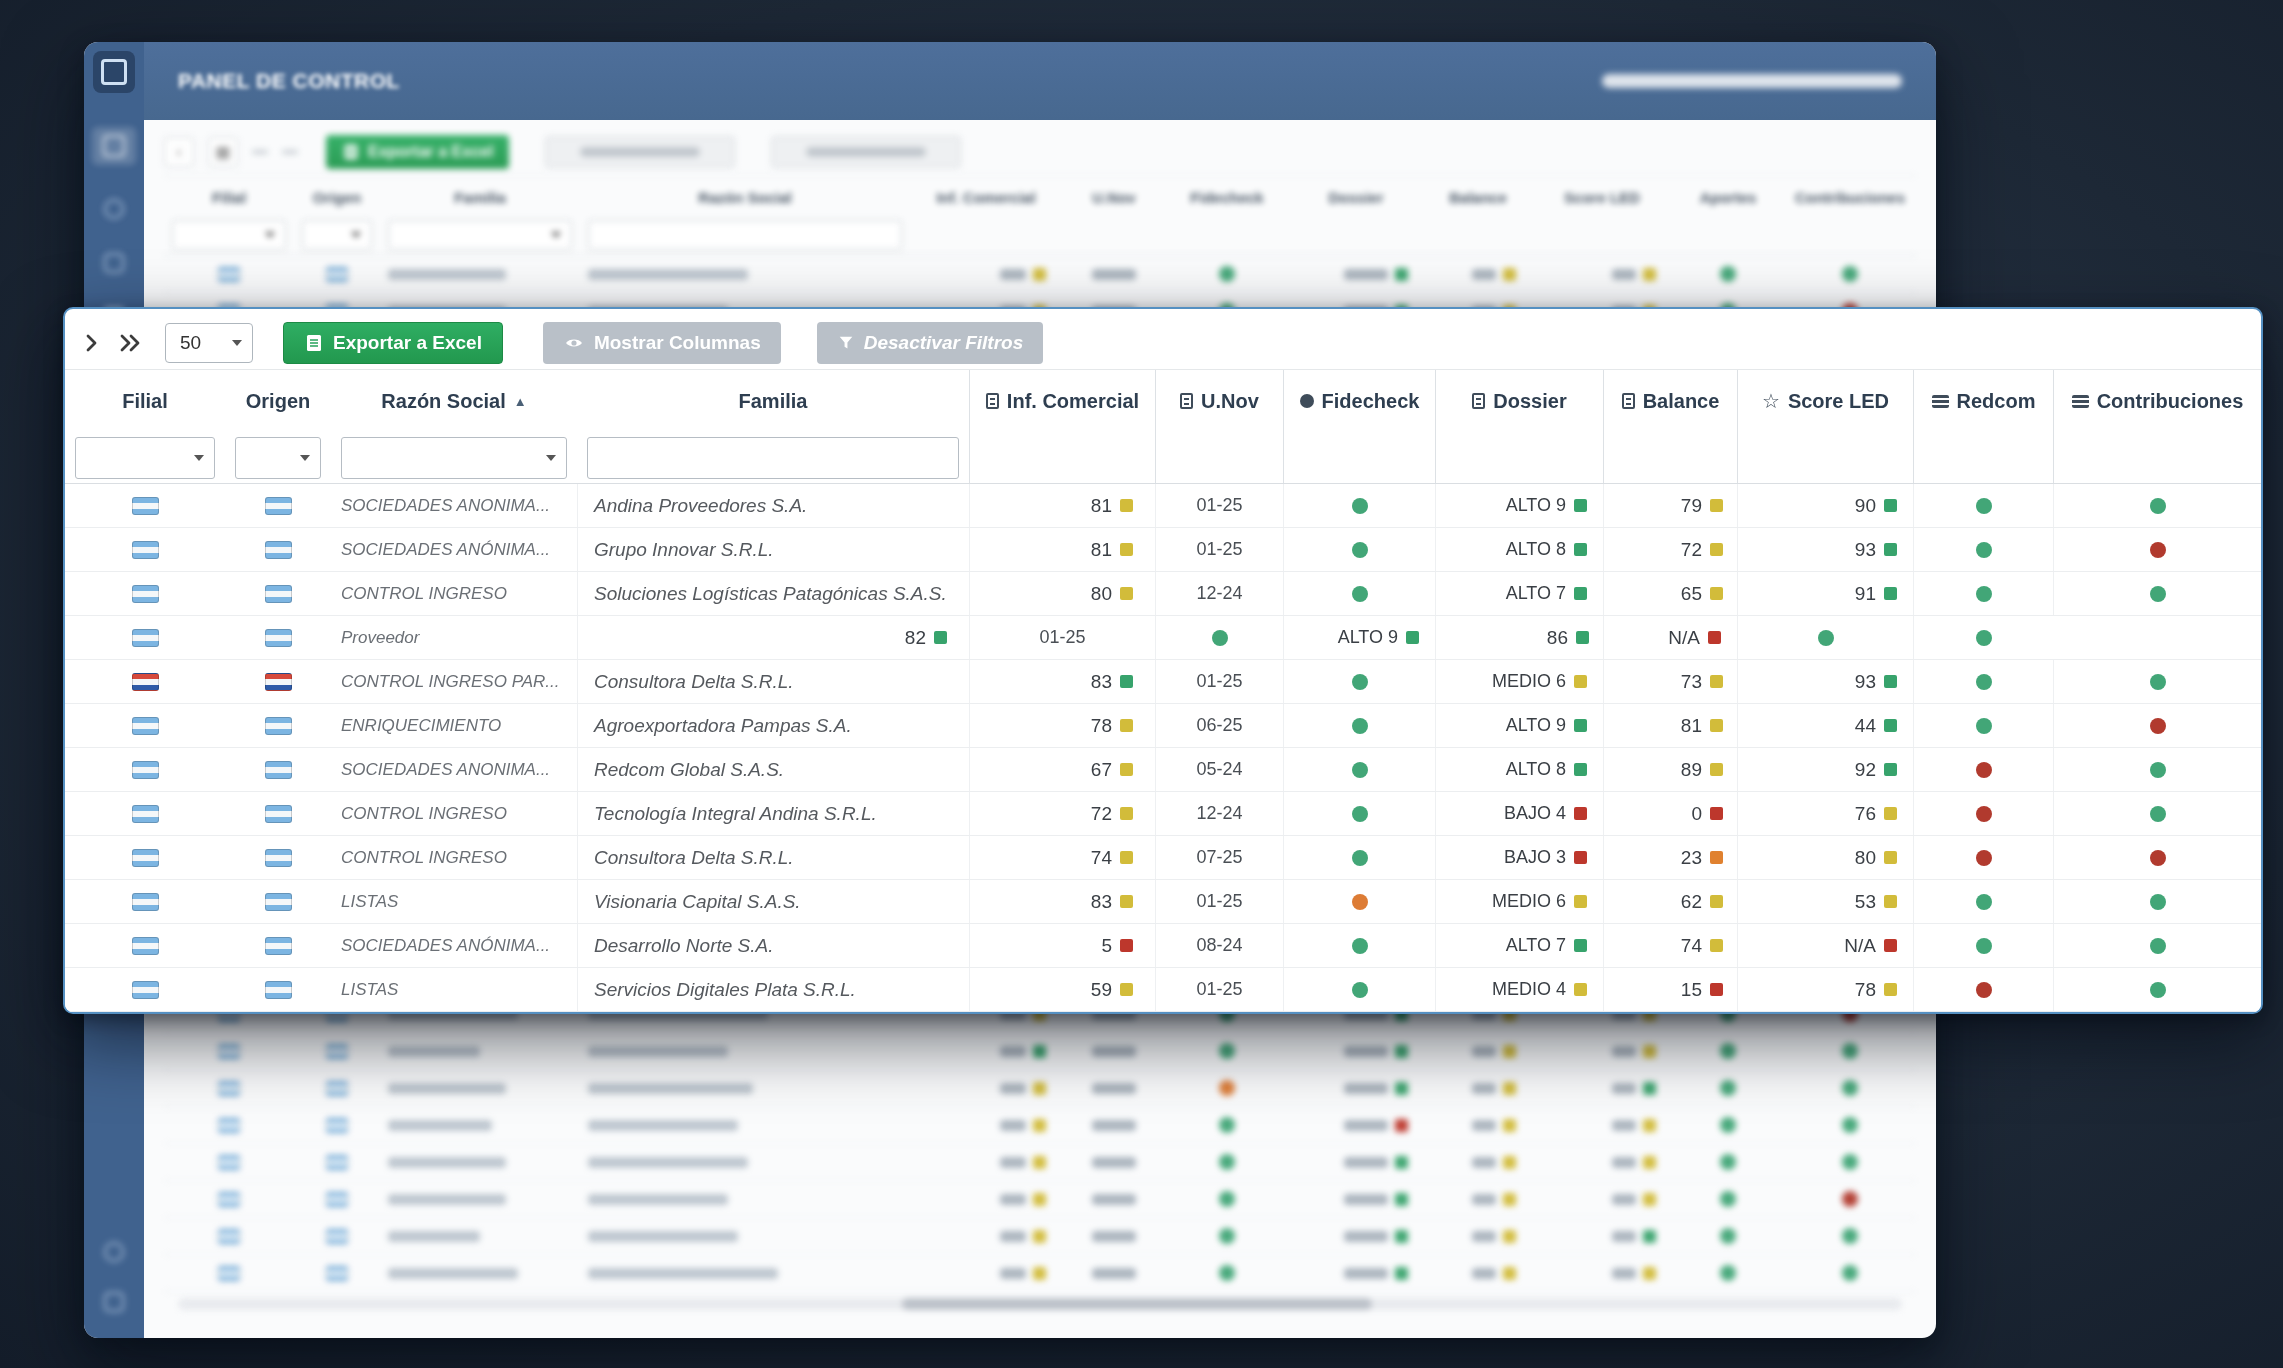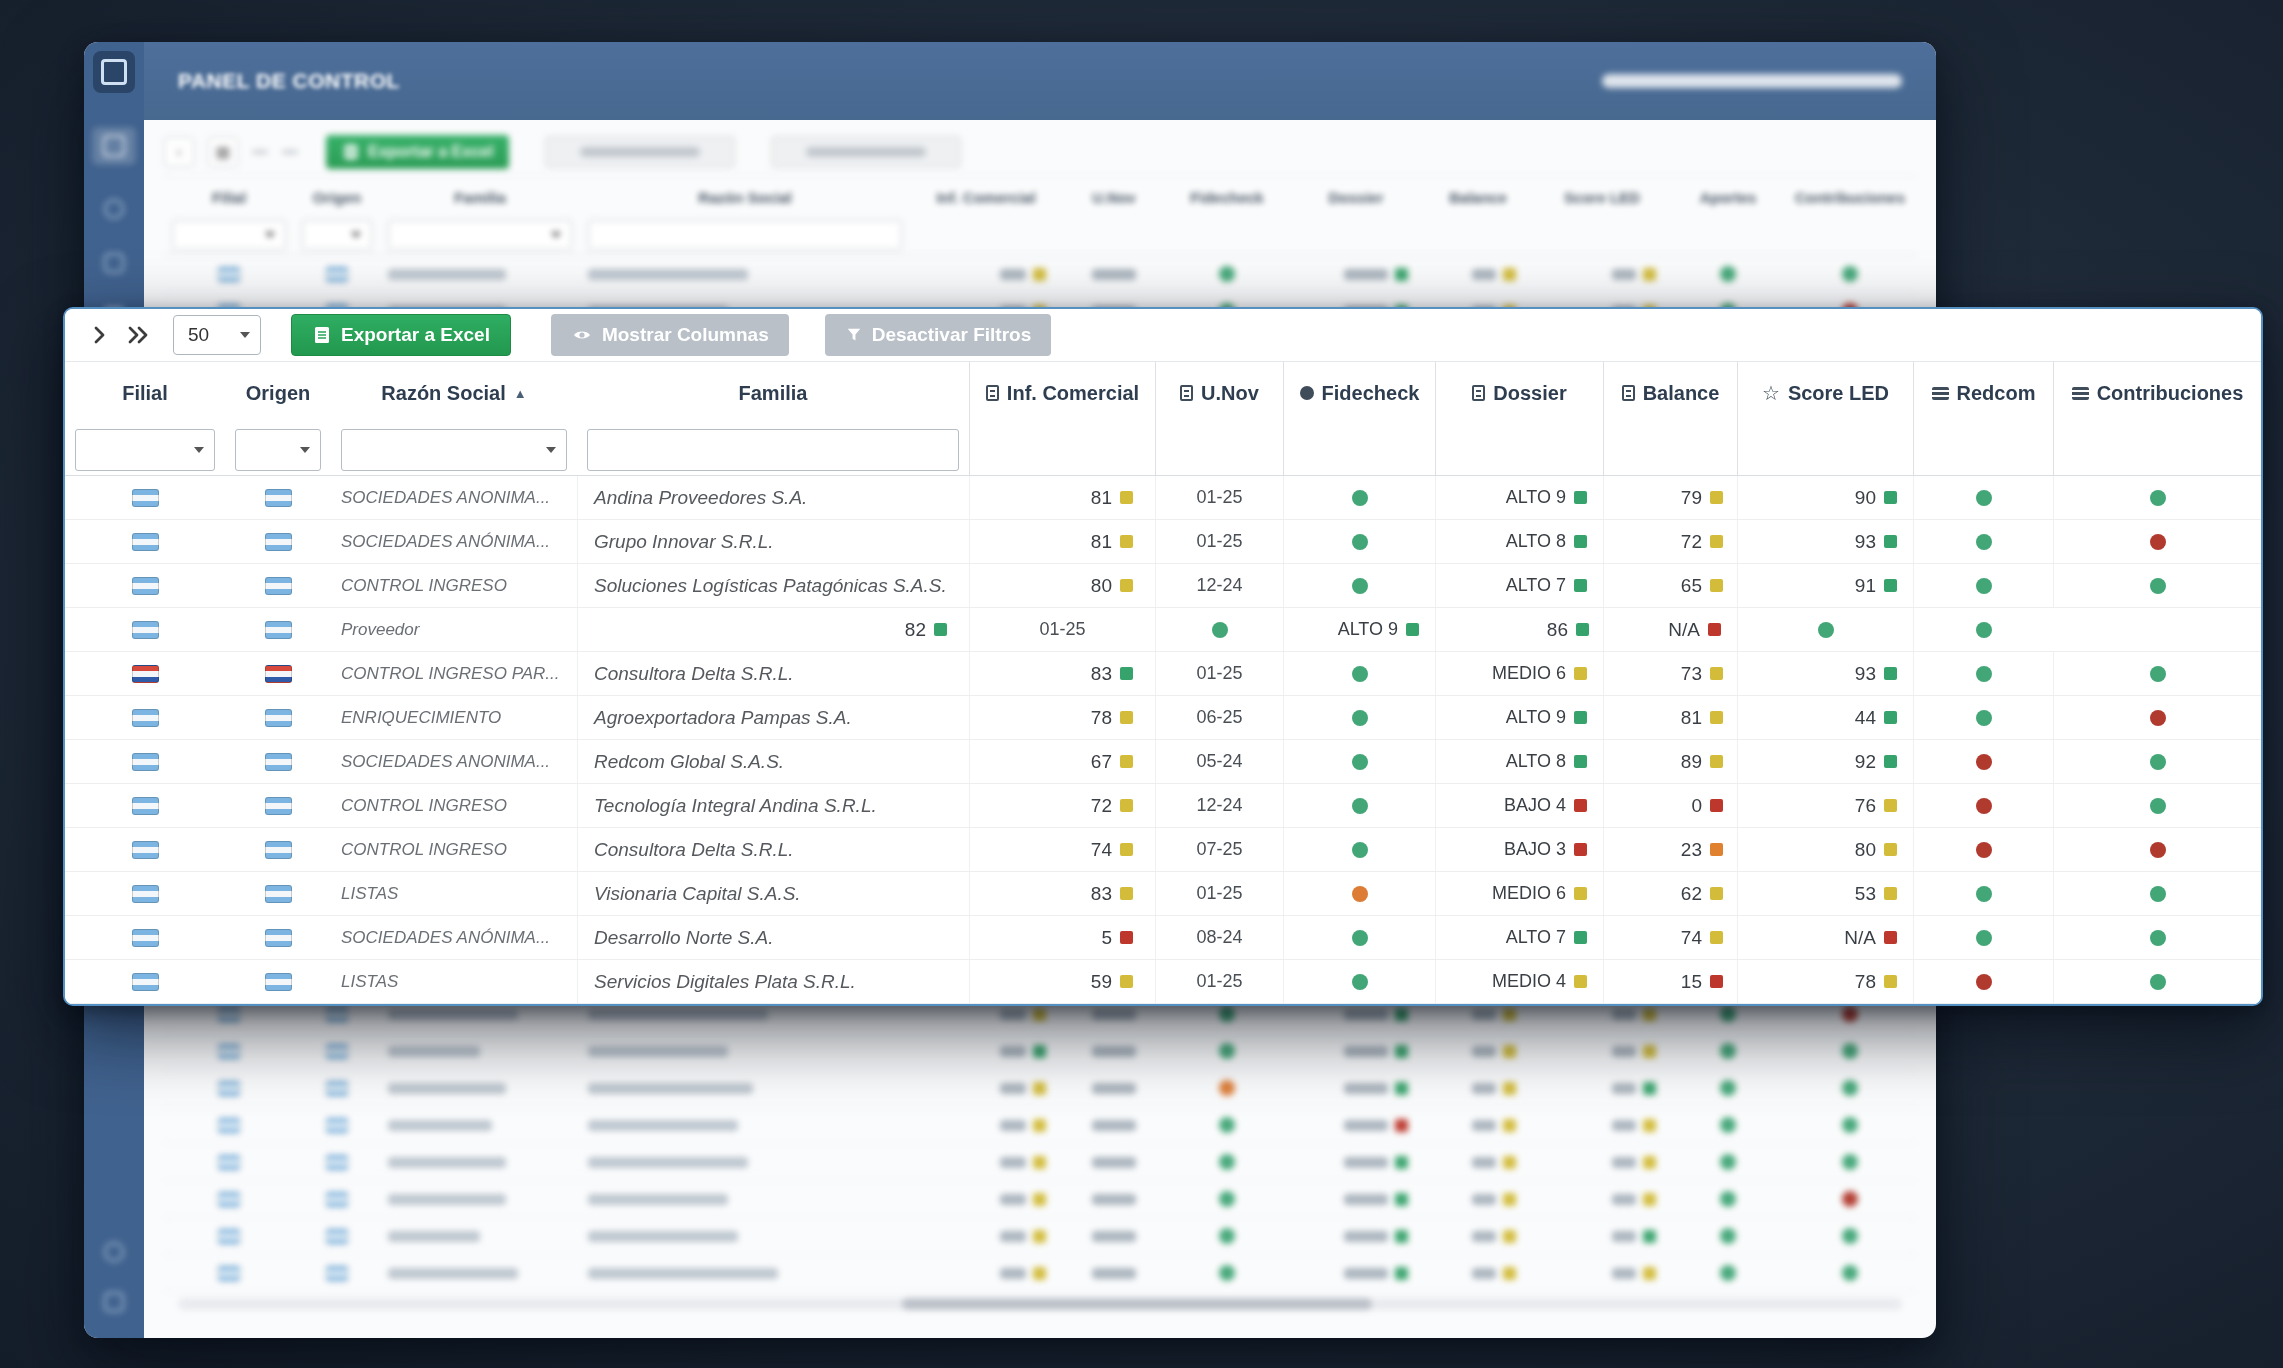--- a/index.html
+++ b/index.html
@@ -69,32 +69,32 @@
   .flag-paraguay  { background:linear-gradient(to bottom,#d6493c 33%,#f4f7f9 33%,#f4f7f9 67%,#2f5ba8 67%); }
   .dot { display:inline-block; width:16px; height:16px; border-radius:50%; }
   .dot-green  { background:#42a677; } .dot-red { background:#b13a2e; } .dot-orange { background:#dd7c35; }
   .sq { display:inline-block; width:13px; height:13px; border-radius:2px; }
   .sq-yellow { background:#d2bc3a; } .sq-green { background:#37a36c; } .sq-red { background:#bd372c; } .sq-orange { background:#e0812f; }
 
   
   .modal { position:absolute; left:63px; top:307px; width:2200px; background:#fff;
     border:2px solid #5590c2; border-radius:10px; z-index:10;
     box-shadow:0 26px 70px rgba(3,9,18,.6), 0 6px 18px rgba(3,9,18,.4); overflow:hidden; }
-  .mtoolbar { height:53px; display:flex; align-items:center; padding-left:16px; border-bottom:1px solid #e5e8ea; background:#fff; }
+  .mtoolbar { height:53px; display:flex; align-items:center; padding-left:8px; border-bottom:1px solid #e5e8ea; background:#fff;margin-top:8px; }
   .navbtn { background:none; border:none; display:flex; align-items:center; padding:6px; cursor:pointer; }
   .pagesize { position:relative; width:88px; height:40px; border:1px solid #aeb6bd; border-radius:4px;
     background:#fff; display:flex; align-items:center; padding-left:14px; margin-left:14px;
     font-size:19px; color:#333; }
   .caret { width:0; height:0; border-left:5px solid transparent; border-right:5px solid transparent;
     border-top:6px solid #555; position:absolute; right:10px; top:50%; transform:translateY(-50%); }
   .btn { height:42px; border:none; border-radius:4px; display:flex; align-items:center; gap:9px;
     font-size:19px; font-weight:bold; color:#fff; padding:0 20px; cursor:pointer; }
   .btn-export { background:linear-gradient(#2fae63,#22984e); border:1px solid #1d8a45; margin-left:30px; }
   .btn-gray { background:#b9c0c8; }
-  .btn-gray.g1 { margin-left:40px; } .btn-gray.g2 { margin-left:36px; }
+  .btn-gray.g1 { margin-left:40px; } .btn-gray.g2 { margin-left:36px;font-style:italic; }
 
   .grid { display:grid; grid-template-columns:160px 106px 246px 392px 186px 128px 152px 168px 134px 176px 140px 1fr; align-items:center; }
   .ghead { height:62px; }
   .hcell { display:flex; align-items:center; justify-content:center; gap:8px; font-size:20px; font-weight:bold;
     color:#2e3e50; white-space:nowrap; overflow:hidden; height:100%; }
   .sort-arrow { font-size:13px; color:#4a6076; }
   .ghead .bl, .gfilter .bl { border-left:1px solid #dde1e5; }
   .gfilter { height:52px; border-bottom:1px solid #dadee2; }
   .fcell { height:100%; display:flex; align-items:center; padding:0 10px; }
   .fselect { position:relative; flex:1; height:42px; border:1px solid #b6bdc4; border-radius:3px; background:#fff; }

